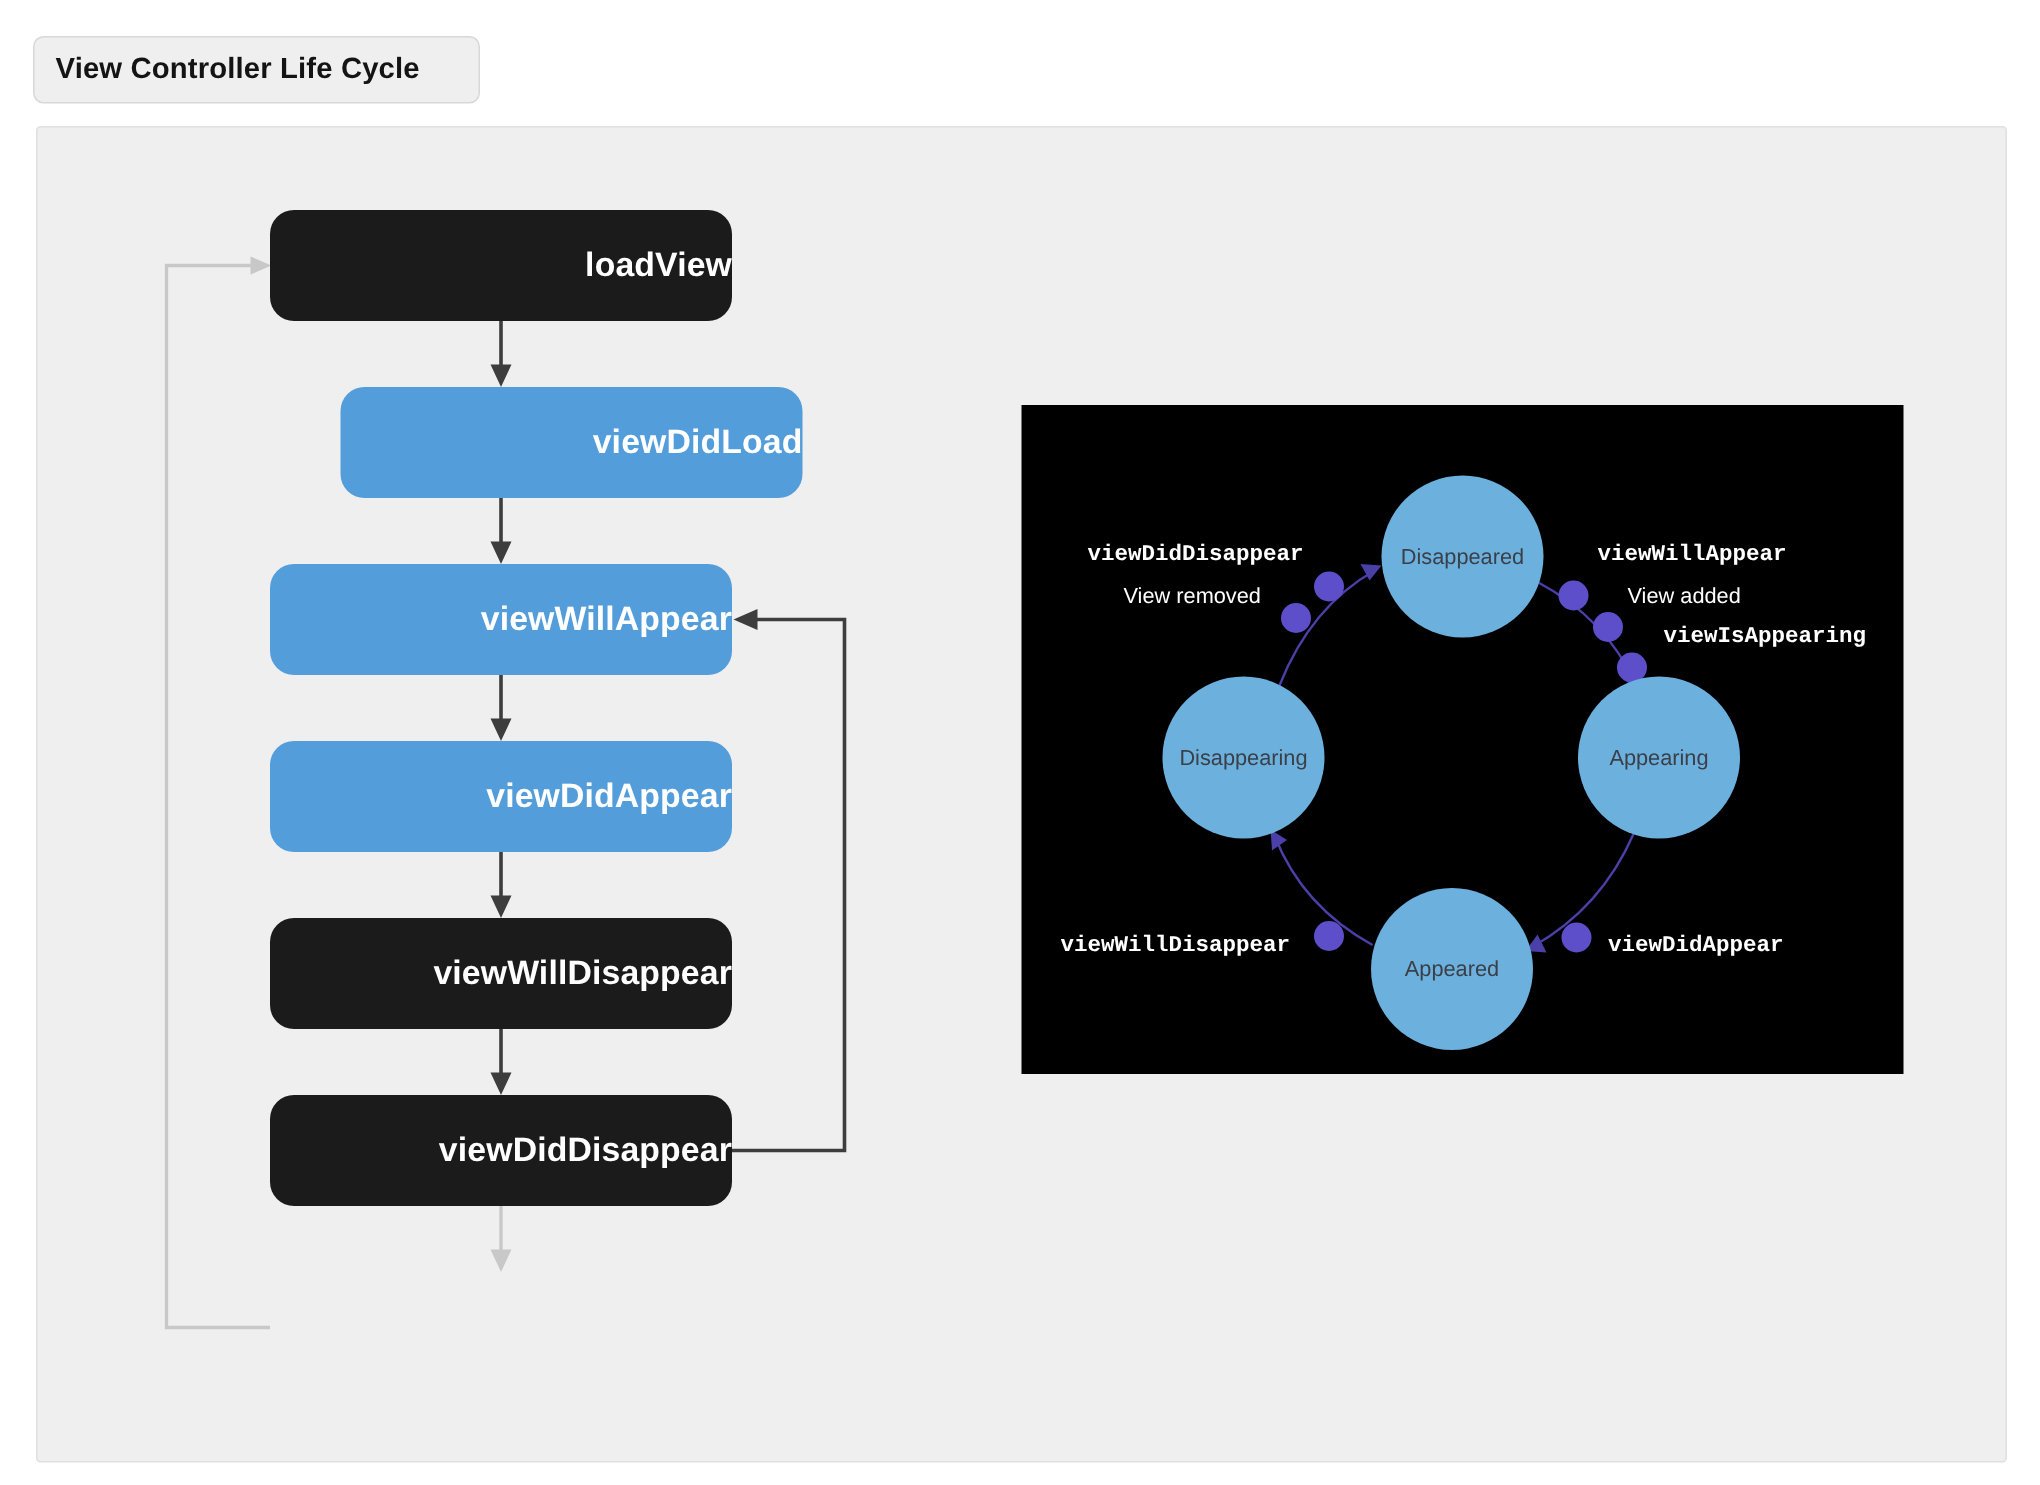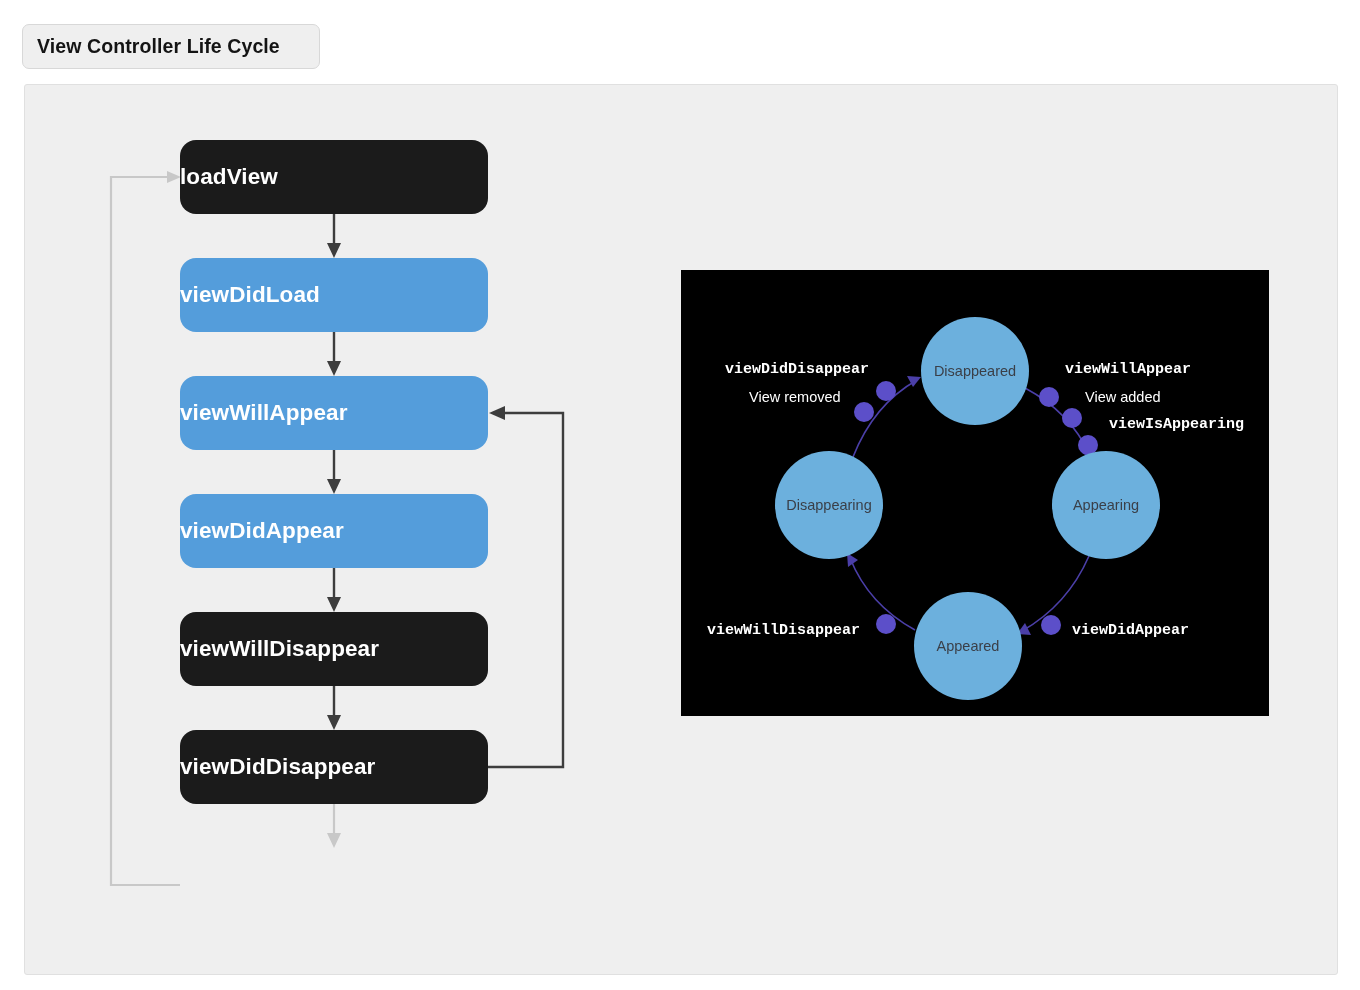--- a/index.html
+++ b/index.html
@@ -59,21 +59,21 @@
     height: 891px;
   }
   .flow-node {
     position: absolute;
     left: 155px;
     width: 308px;
     height: 74px;
     border-radius: 16px;
     display: flex;
     align-items: center;
-    justify-content: flex-start;
+    justify-content: flex-end;
     font-size: 22.5px;
     font-weight: bold;
     color: #ffffff;
     box-sizing: border-box;
     letter-spacing: .1px;
   }
   .flow-node.dark  { background: #1b1b1b; }
   .flow-node.blue  { background: #549ddb; }
   .flow-node.muted { background: #d5d5d5; color: #f2f2f2; }
 
@@ -148,21 +148,21 @@
 
         <g>
           <path class="flow-faded" d="M155,800 L86,800 L86,92 L148,92"></path>
           <polygon class="flow-faded-head" points="156,92 142,86 142,98"></polygon>
         </g>
       </svg>
 
       <div class="flow-node dark" style="top:55px;">
         <span>loadView</span>
       </div>
-      <div class="flow-node blue" style="top:173px;">
+      <div class="flow-node blue" style="top:173px;margin-left:47px;">
         <span>viewDidLoad</span>
       </div>
       <div class="flow-node blue" style="top:291px;">
         <span>viewWillAppear</span>
       </div>
       <div class="flow-node blue" style="top:409px;">
         <span>viewDidAppear</span>
       </div>
       <div class="flow-node dark" style="top:527px;">
         <span>viewWillDisappear</span>

